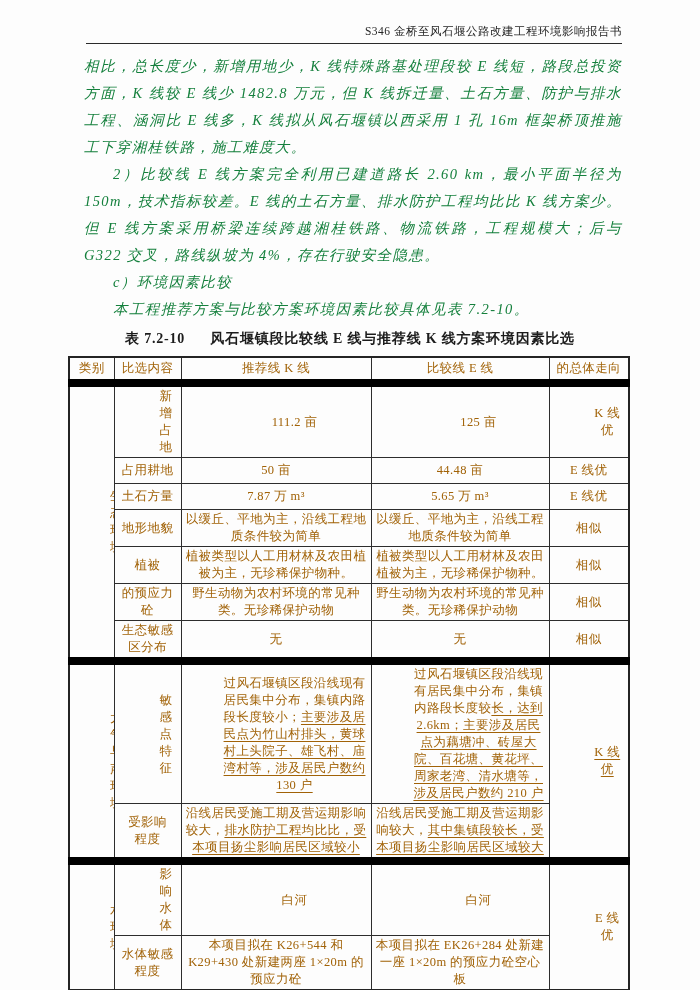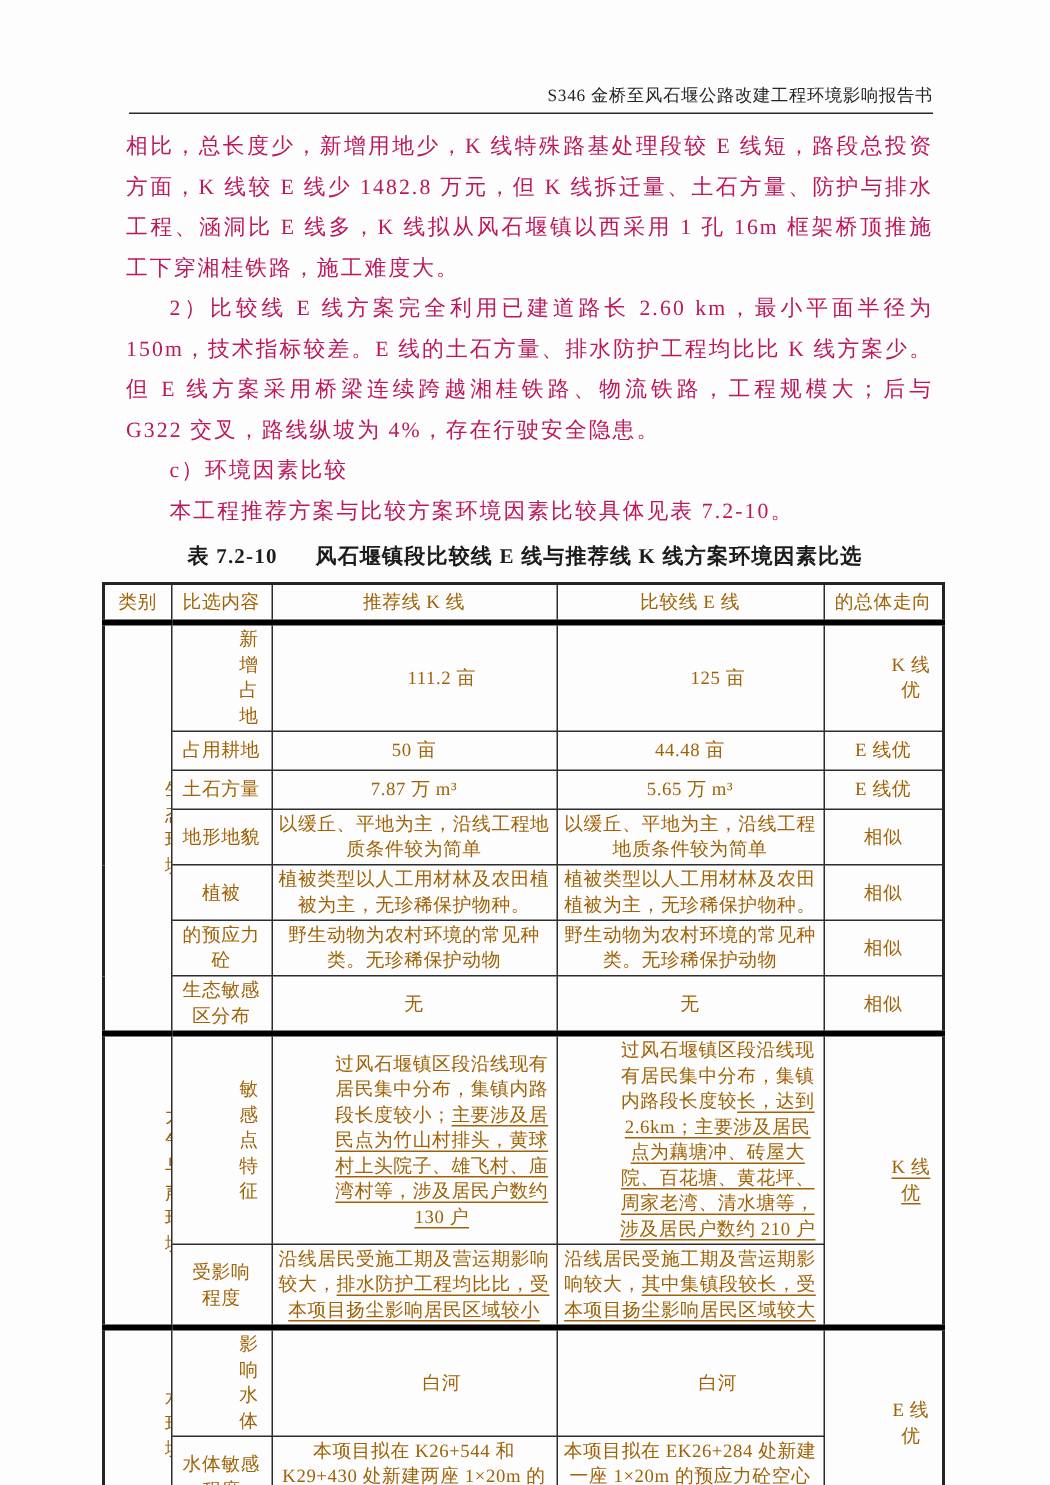--- a/index.html
+++ b/index.html
@@ -10,38 +10,39 @@
     font-family: "Liberation Serif", "DejaVu Serif", serif;
     position: relative;
     overflow: hidden;
   }
   .page { width: 700px; height: 990px; position: relative; }
 
   
   .doc-header {
     margin: 0 78px 0 86px;
     padding-top 54px;
-    padding-top: 56px;
+    padding-top: 24px;
     padding-bottom: 4px;
     border-bottom: 1.5px solid #2a2a2a;
     text-align: right;
     font-size: 11.5px;
     letter-spacing: 0.5px;
     color: #262626;
   }
 
   
   .content { margin: 0 78px 0 84px; }
   .para {
     font-size: 14.5px;
     line-height: 27px;
     text-align: justify;
     letter-spacing: 1.4px;
     margin: 0;
-    color: #be185d;
+    color: #15803d;
+    font-style: italic;
   }
   .para.first { margin-top: 9px; }
   .indent { text-indent: 2em; }
 
   
   .tbl-caption {
     margin-top: 7px;
     text-align: center;
     font-weight: bold;
     font-size: 14px;
@@ -62,21 +63,21 @@
   table.cmp th, table.cmp td {
     border: 1px solid #2d2d2d;
     padding: 1px 3px;
     vertical-align: middle;
     text-align: center;
     letter-spacing: 0.4px;
     overflow: hidden;
   }
   table.cmp { border: 2px solid #242424; }
   table.cmp th { font-weight: normal; }
-  tr.group-top > th, tr.group-top > td { border-top: 4px solid #000000; padding-left: 40px; }
+  tr.group-top > th, tr.group-top > td { border-top: 8px solid #000000; padding-left: 40px; }
   .pre { white-space: pre-line; }
   .u { text-decoration: underline; text-underline-offset: 3px; }
   td.longtext { padding: 2px 4px; }
 
   
   .page-number {
     margin-top: 17px;
     text-align: center;
     font-size: 12.5px;
     letter-spacing: 1px;

